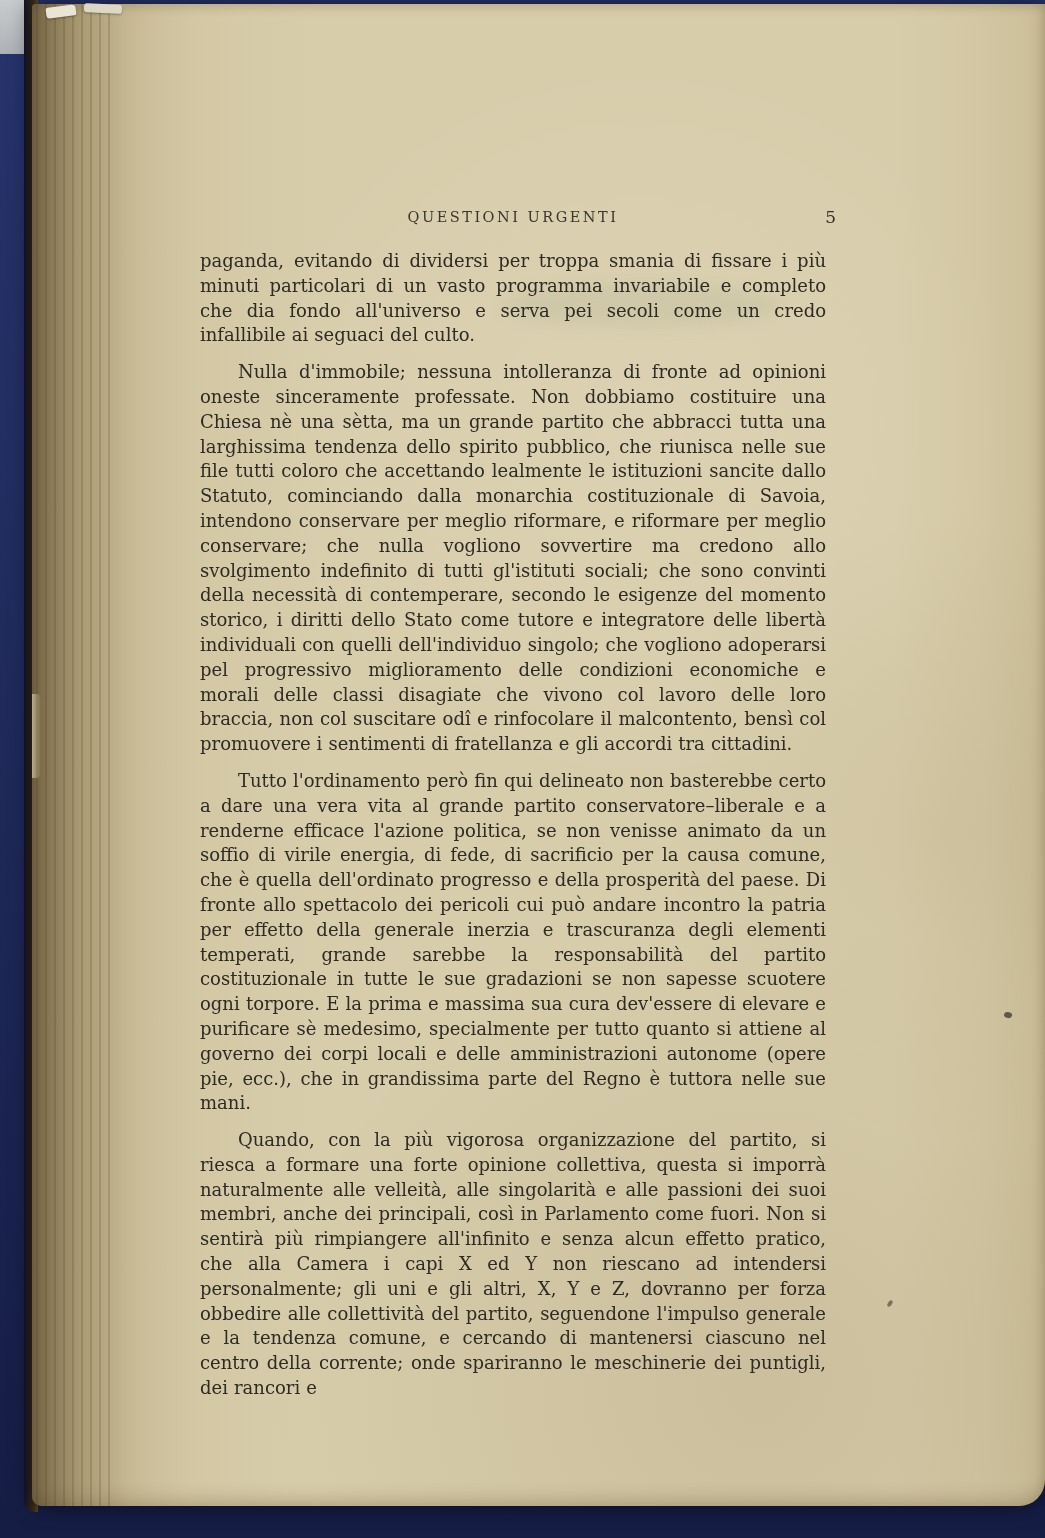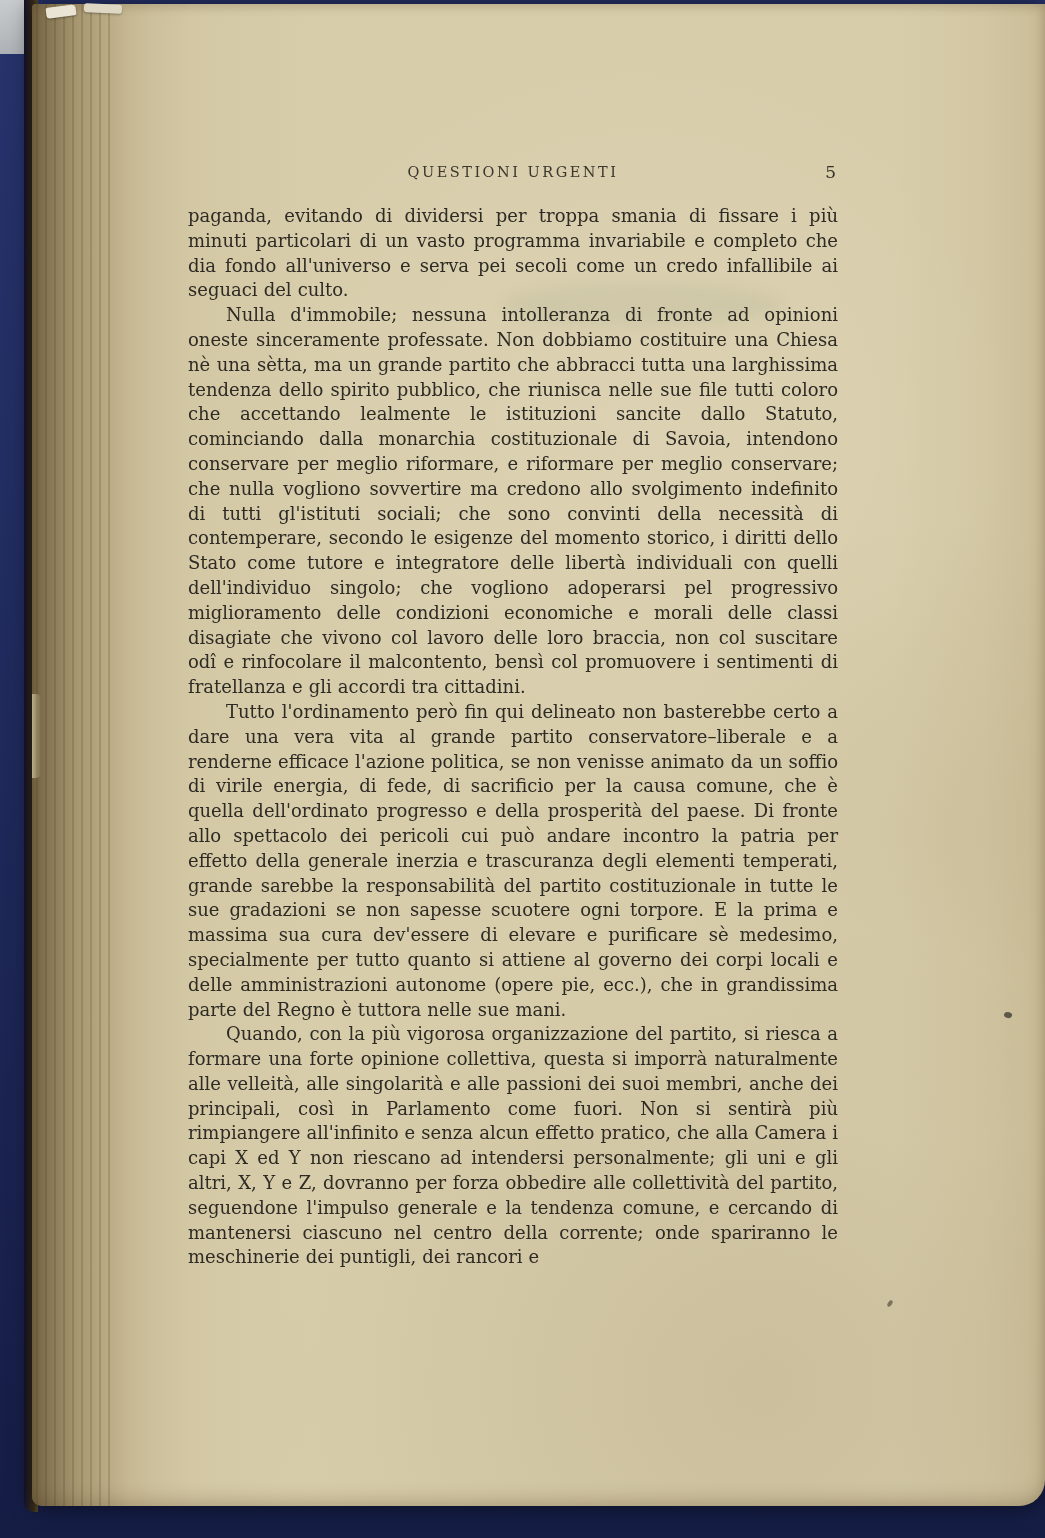--- a/index.html
+++ b/index.html
@@ -120,20 +120,21 @@
   
   .content {
     position: absolute;
     left: 156px; top: 160px;
     width: 650px;
     color: #2e2b25;
   }
   .pagehead {
     position: relative;
     height: 28px;
+    margin-top: 45px;
   }
   .running-title {
     position: absolute;
     left: 0; right: 0;
     text-align: center;
     font-size: 14.5px;
     letter-spacing: 2.5px;
     color: #3a362d;
   }
   .page-number {
@@ -145,21 +146,21 @@
   .bodytext {
     margin-top: 12px;
     font-size: 18px;
     line-height: 24.8px;
     text-align: justify;
     hyphens: auto;
     -webkit-hyphens: auto;
     word-spacing: 0.02em;
   }
   .bodytext p {
-    margin: 0;
+    margin: 12px;
     text-indent: 38px;
   }
   .bodytext p.continuation {
     text-indent: 0;
   }
 </style>
 </head>
 <body>
 
 <div class="scan">

